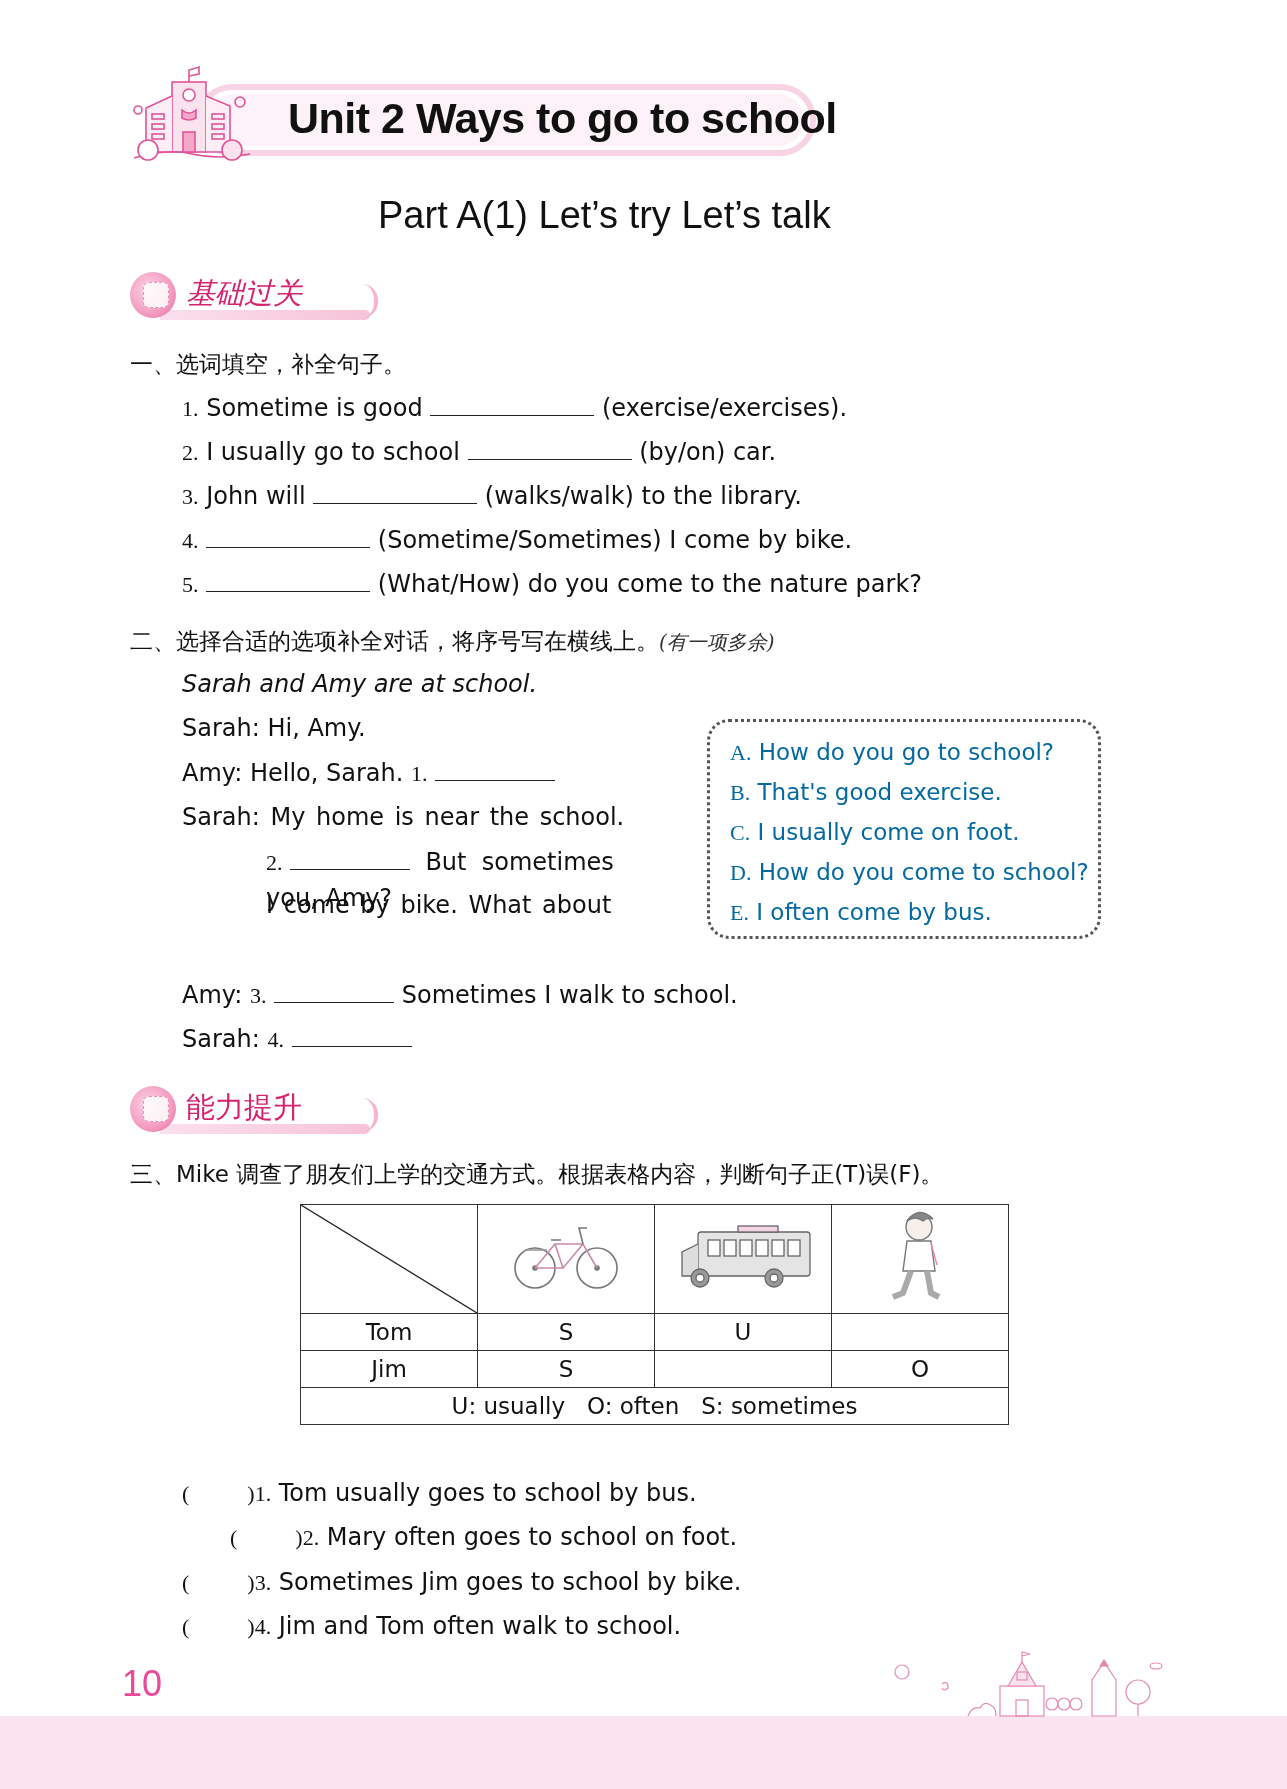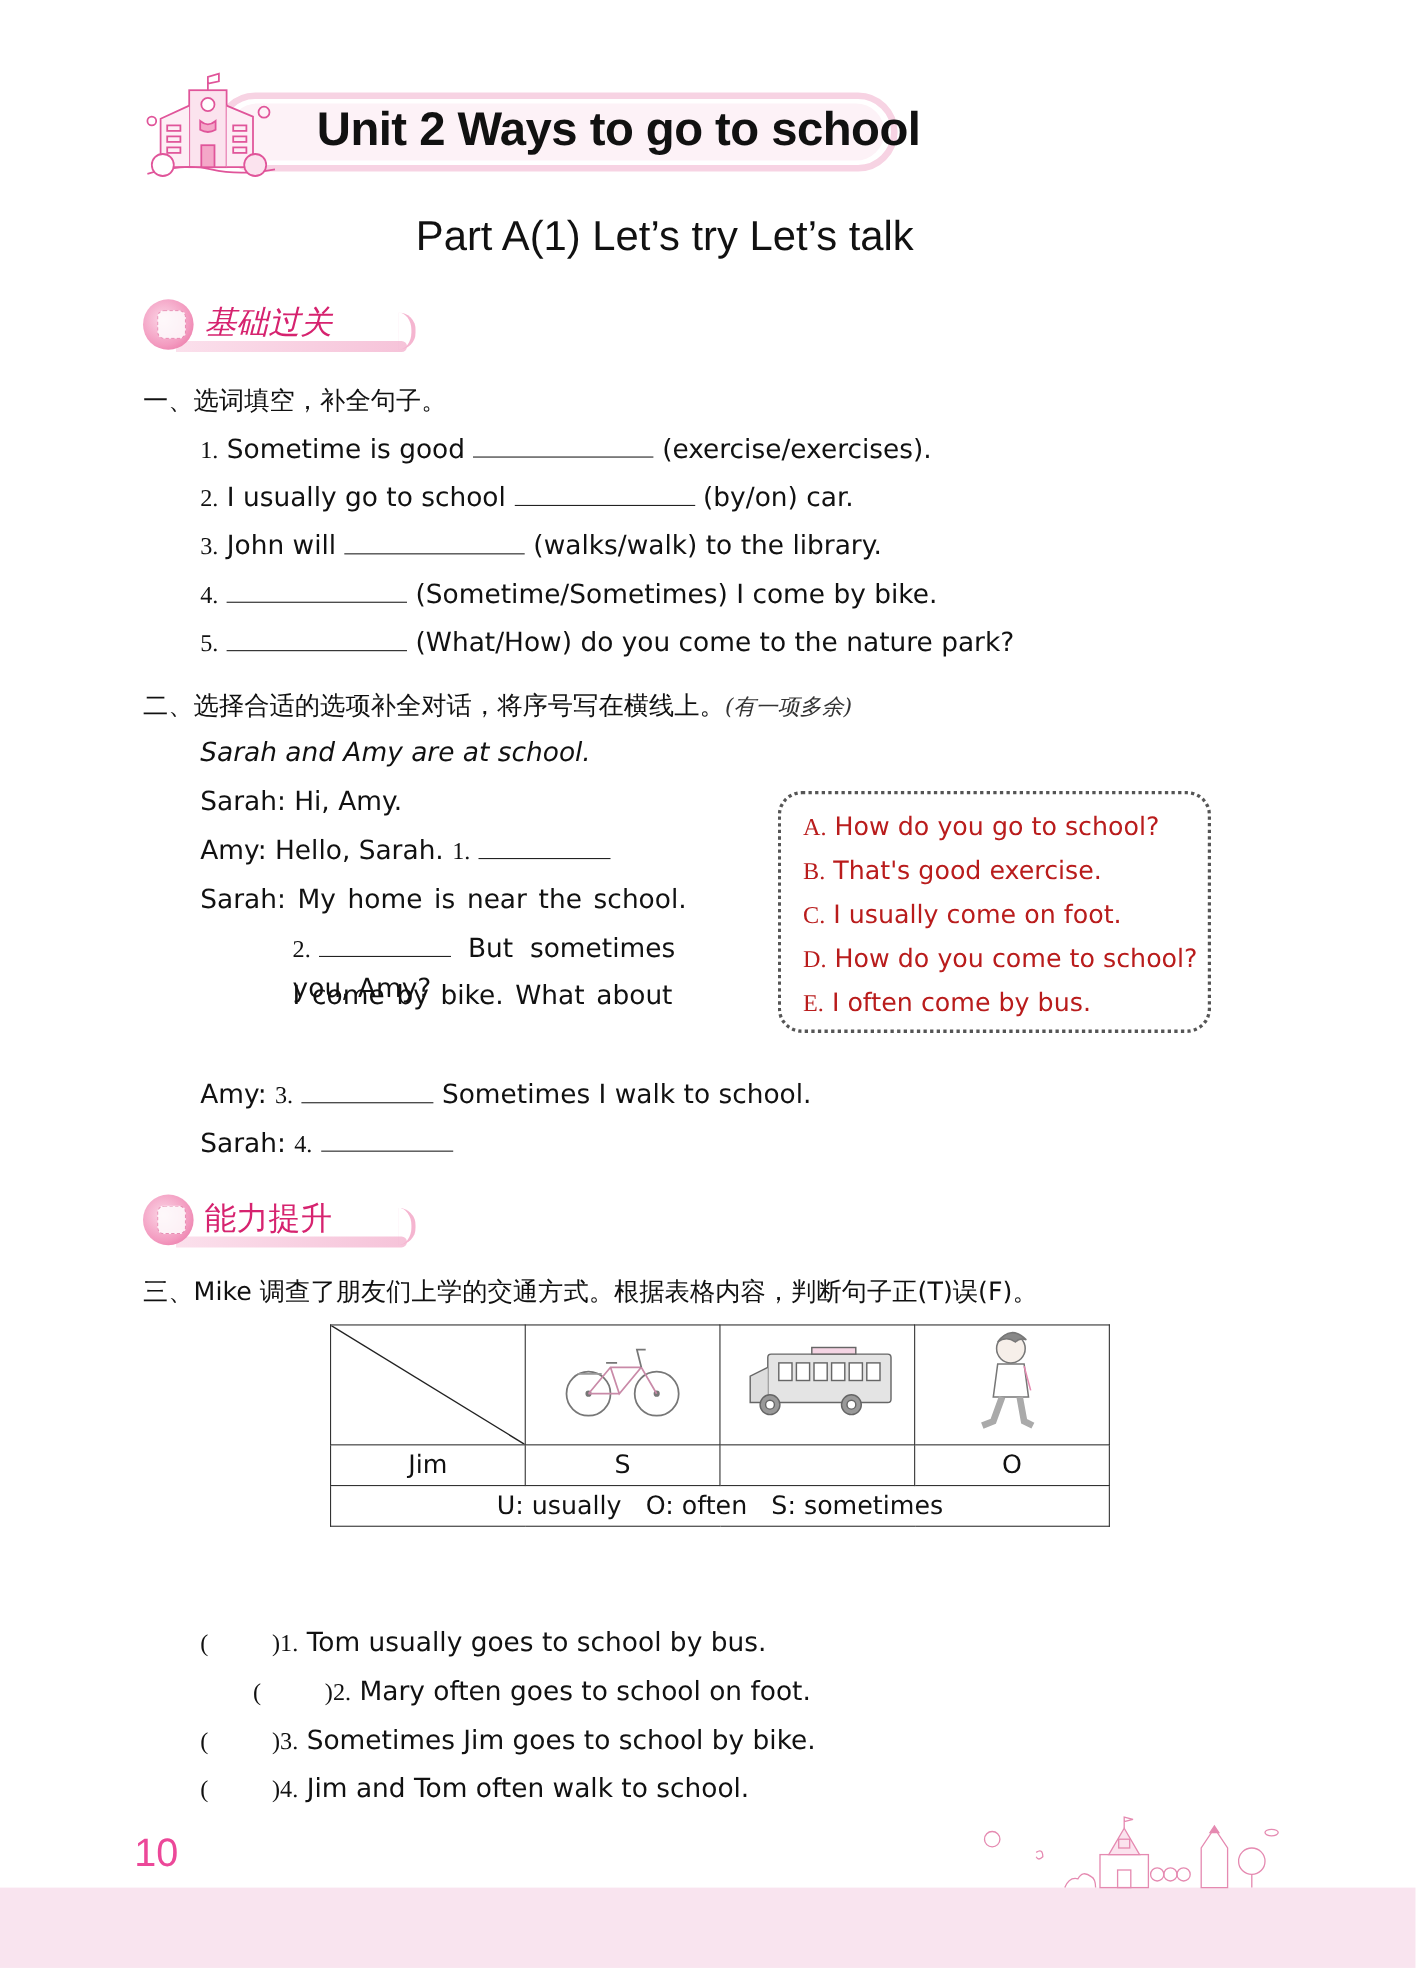--- a/index.html
+++ b/index.html
@@ -34,21 +34,21 @@
   .line { font-size:24px; font-family:"DejaVu Sans", sans-serif; color:#111; }
   .num { font-family:"Liberation Serif", serif; font-size:22px; }
   .blank { display:inline-block; border-bottom:1.5px solid #222; height:22px; vertical-align:baseline; }
   .b-long { width:164px; }
   .b-short { width:120px; }
   .italic { font-style:italic; }
 
   
   .opt-box { position:absolute; left:707px; top:719px; width:394px; height:220px;
              border:3px dotted #555; border-radius:22px; box-sizing:border-box; }
-  .opt { position:absolute; left:20px; font-size:23px; color:#b91c1c; white-space:nowrap; }
+  .opt { position:absolute; left:20px; font-size:23px; color:#0369a1; white-space:nowrap; }
   .opt .letter { font-family:"Liberation Serif", serif; font-size:22px; }
 
   
   .tbl { position:absolute; left:300px; top:1204px; border-collapse:collapse; }
   .tbl td { border:1.5px solid #333; text-align:center; font-size:23px; padding:0; color:#111; }
   .tbl .hdr-row td { height:108px; }
   .tbl .row td { height:36px; }
   .tbl .legend-row td { height:36px; }
   .diag { position:relative; width:176px; }
   .diag svg { position:absolute; left:0; top:0; }
@@ -230,20 +230,26 @@
           <circle cx="34" cy="18" r="13" fill="#f6efe9"></circle>
           <path d="M22 12 q12 -16 26 -2 q-6 -2 -10 2 q-8 -6 -16 0z" fill="#888"></path>
           <path d="M22 32 h24 l4 30 h-32z" fill="#fff"></path>
           <path d="M46 34 l6 22" stroke="#e58ab1"></path>
           <path d="M26 62 l-8 22 l-10 4 M42 62 l4 22 l8 4" stroke="#aaa" stroke-width="6" fill="none"></path>
         </g>
       </svg>
     </td>
   </tr>
   <tr class="row">
+    <td>Tom</td>
+    <td>S</td>
+    <td>U</td>
+    <td></td>
+  </tr>
+  <tr class="row">
     <td>Jim</td>
     <td>S</td>
     <td></td>
     <td>O</td>
   </tr>
   <tr class="legend-row">
     <td colspan="4" style="white-space:pre;">U: usually   O: often   S: sometimes</td>
   </tr>
 </tbody>
   </table>

